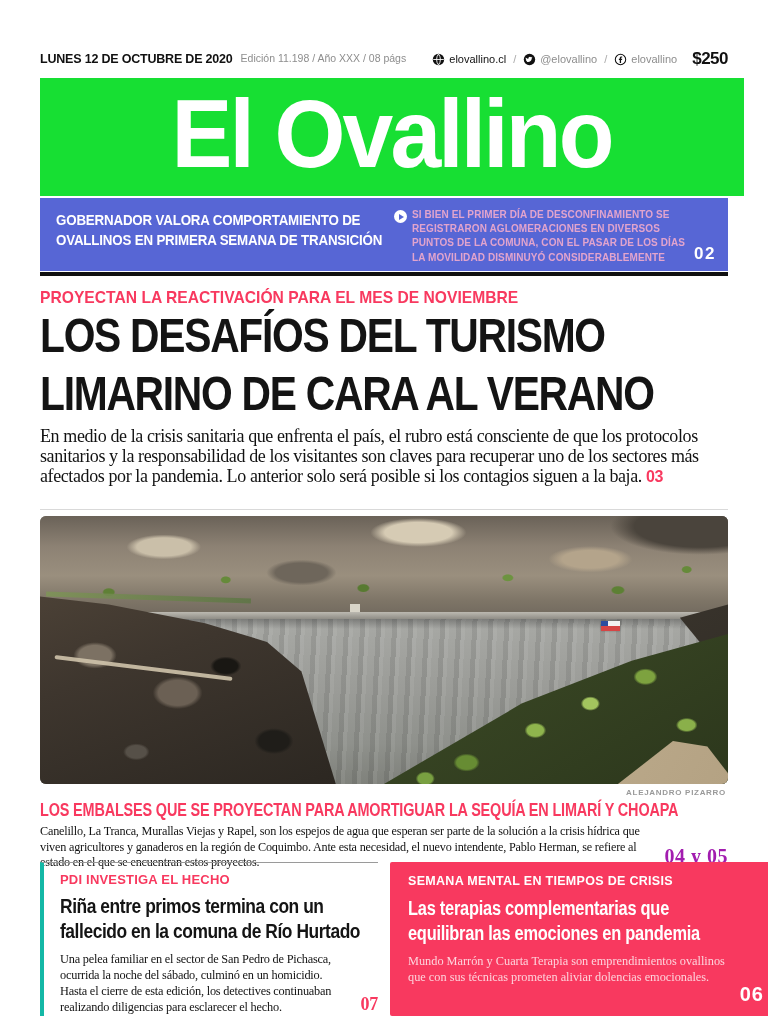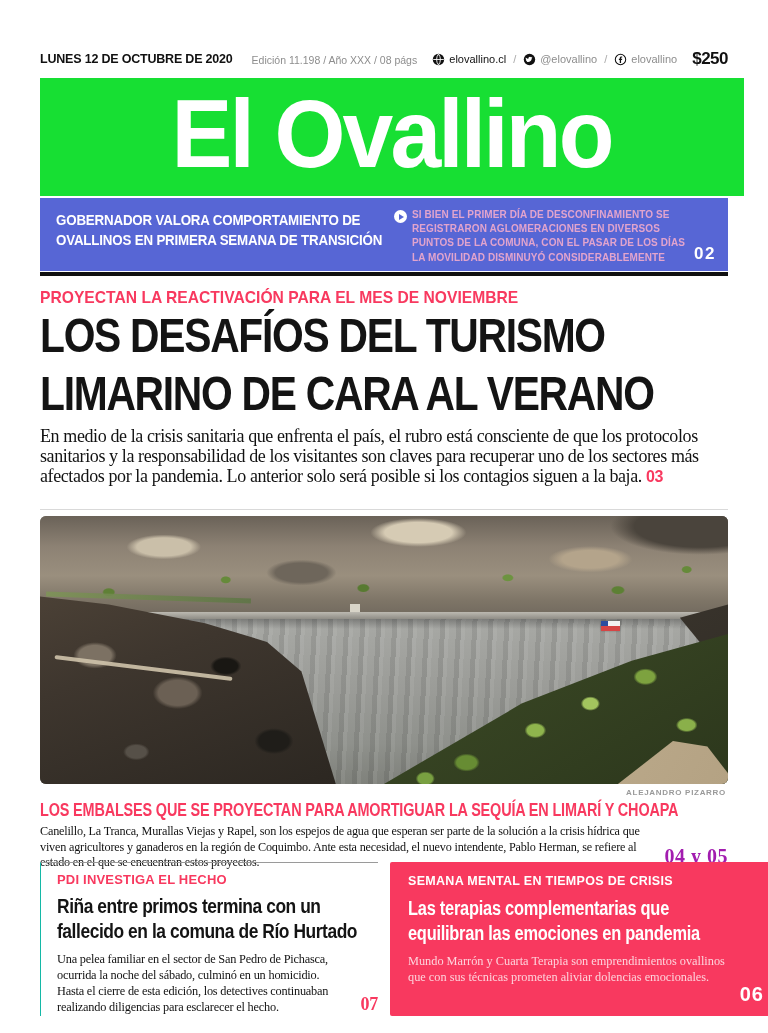--- a/index.html
+++ b/index.html
@@ -3,21 +3,21 @@
 <meta charset="utf-8">
 <style>
   * { margin:0; padding:0; box-sizing:border-box; }
   html,body { background:#e8e8e8; }
   body { font-family:"Liberation Sans", sans-serif; }
   .sheet { position:relative; width:768px; height:1033px; background:#ffffff; overflow:hidden; margin:0 auto; }
 
   
   .header-row { position:absolute; top:46px; left:40px; right:40px; height:26px;
     display:flex; align-items:center; justify-content:space-between; }
-  .header-left { display:flex; align-items:flex-end; gap:19px; }
+  .header-left { display:flex; align-items:flex-start; gap:8px; }
   .hdr-date { font-weight:bold; font-size:12.5px; color:#111; letter-spacing:-0.2px; }
   .hdr-edition { font-size:10.5px; color:#8d8d8d; }
   .header-right { display:flex; align-items:center; gap:7px; }
   .hsoc { display:flex; align-items:center; gap:4px; font-size:11px; }
   .hsoc svg { display:block; }
   .site { font-weight:normal; color:#111; }
   .handle { color:#8d8d8d; }
   .sep { color:#aaa; font-size:11px; }
   .price { font-weight:bold; font-size:17px; color:#111; margin-left:8px; letter-spacing:-0.5px; }
 
@@ -124,21 +124,21 @@
   .embalses { position:absolute; top:799px; left:40px; width:688px; }
   .emb-headline { color:#F8395F; font-weight:bold; font-size:18.5px; letter-spacing:-0.2px;
     white-space:nowrap; transform:scaleX(0.78); transform-origin:left; margin-bottom:3px; }
   .emb-body { position:relative; padding-right:80px; font-family:"Liberation Serif", serif;
     font-size:12.2px; line-height:1.28; letter-spacing:-0.2px; color:#121212; }
   .emb-page { position:absolute; right:0; bottom:1px; color:#a21caf; font-weight:bold;
     font-size:20px; letter-spacing:0.5px; }
 
   
   .bottom-row { position:absolute; top:862px; left:40px; right:40px; display:flex; gap:12px; }
-  .crime { position:relative; width:338px; border-top:1px solid #9a9a9a; border-left:1px solid #14b8a6;
+  .crime { position:relative; width:338px; border-top:1px solid #9a9a9a; border-left:4px solid #14b8a6;
     padding:9px 0 0 16px; min-height:130px; }
   .crime-kicker { color:#F8395F; font-weight:bold; font-size:13px; letter-spacing:0.2px; }
   .crime-headline { margin-top:7px; }
   .crime-line { font-weight:bold; font-size:20px; line-height:25px; color:#141414;
     letter-spacing:-0.5px; white-space:nowrap; transform:scaleX(0.87); transform-origin:left; }
   .crime-deck { position:relative; margin-top:8px; padding-right:34px;
     font-family:"Liberation Serif", serif; font-size:12.3px; line-height:1.3;
     letter-spacing:-0.2px; color:#121212; }
   .crime-page { position:absolute; right:0; bottom:0; color:#F8395F; font-weight:bold; font-size:18px; }
 

